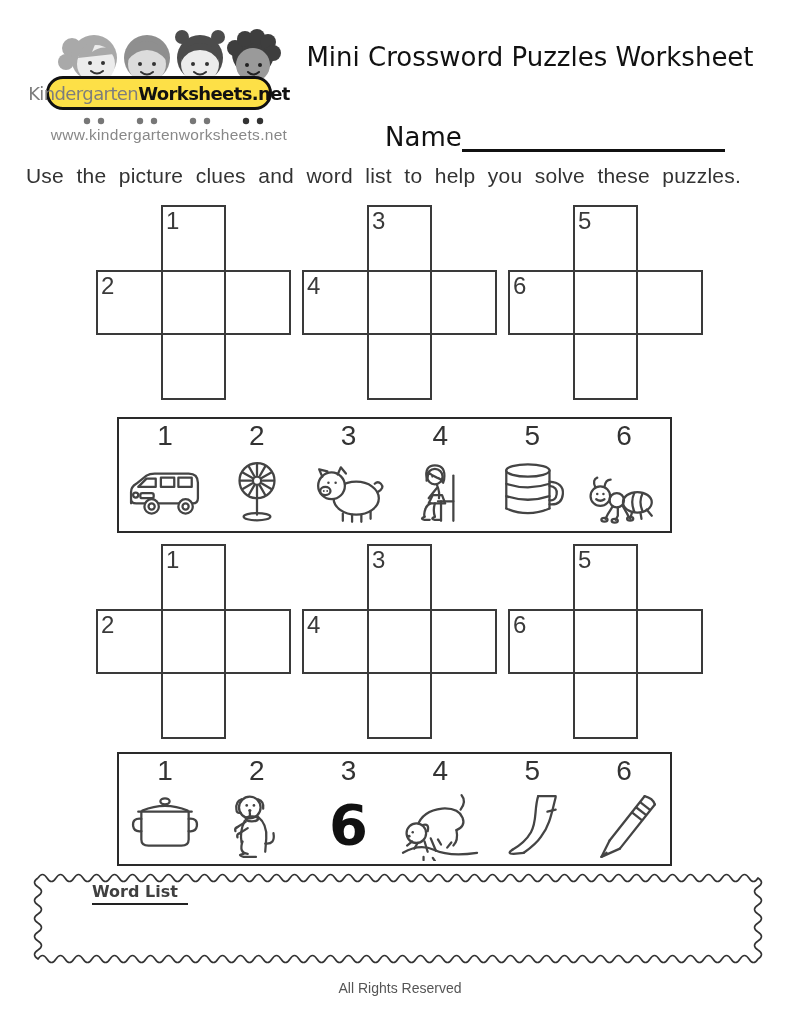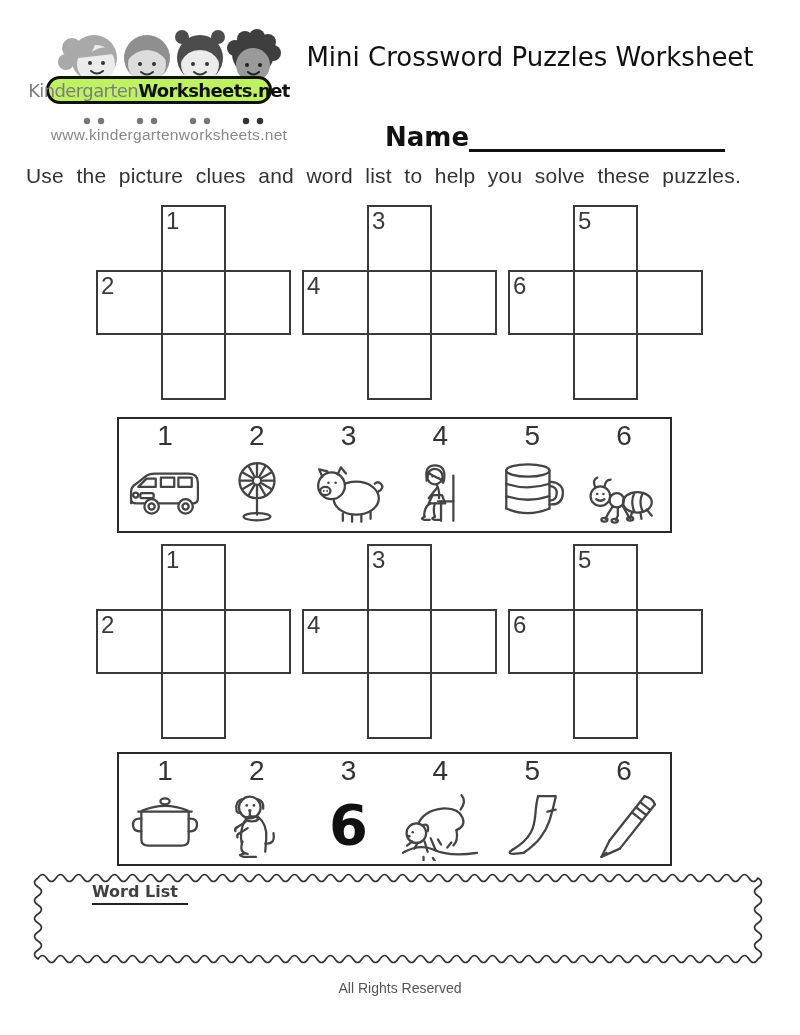--- a/index.html
+++ b/index.html
@@ -1,34 +1,34 @@
 <!DOCTYPE html>
 <html><head>
 <meta charset="utf-8">
 <style>
   html,body{margin:0;padding:0;background:#fff;}
   #page{position:relative;width:800px;height:1035px;background:#fff;overflow:hidden;
         font-family:"Liberation Sans",sans-serif;color:#222;}
 
   
   #logo-kids{position:absolute;left:42px;top:22px;}
-  #logo-box{position:absolute;left:46px;top:76px;width:226px;height:28px;background:#bef264;
+  #logo-box{position:absolute;left:46px;top:76px;width:226px;height:34px;background:#fde047;
             border:3px solid #111;border-radius:17px;box-sizing:border-box;
             display:flex;align-items:center;justify-content:center;z-index:2;}
   #logo-box .brand{font-family:"DejaVu Sans",sans-serif;font-size:18px;letter-spacing:-0.6px;white-space:nowrap;}
   #logo-box .brand .reg{color:#7d7d7d;font-weight:500;}
   #logo-box .brand .bold{color:#111;font-weight:800;}
   #logo-site{position:absolute;left:34px;top:126px;width:270px;text-align:center;
              font-size:15.5px;color:#888;letter-spacing:0.3px;}
 
   
   #page-title{position:absolute;left:290px;top:42px;width:480px;text-align:center;
               font-family:"DejaVu Sans",sans-serif;font-size:26px;font-weight:500;color:#111;}
   #name-row{position:absolute;left:385px;top:122px;width:340px;display:flex;align-items:flex-end;}
-  #name-row .name-label{font-family:"DejaVu Sans",sans-serif;font-size:26px;font-weight:700;color:#111;line-height:30px;}
+  #name-row .name-label{font-family:"DejaVu Sans",sans-serif;font-size:26px;font-weight:400;color:#111;line-height:30px;}
   #name-row .name-line{flex:1;border-bottom:3px solid #111;height:26px;}
   #instruction{position:absolute;left:26px;top:164px;width:748px;font-size:21px;color:#333;
                word-spacing:6.5px;letter-spacing:0.2px;white-space:nowrap;}
 
   
   .puzzle{position:absolute;width:195px;height:195px;}
   .p-down{position:absolute;left:65px;top:0;width:65px;height:195px;
           border:2px solid #3a3a3a;box-sizing:border-box;}
   .p-across{position:absolute;left:0;top:65px;width:195px;height:65px;
             border:2px solid #3a3a3a;box-sizing:border-box;}

